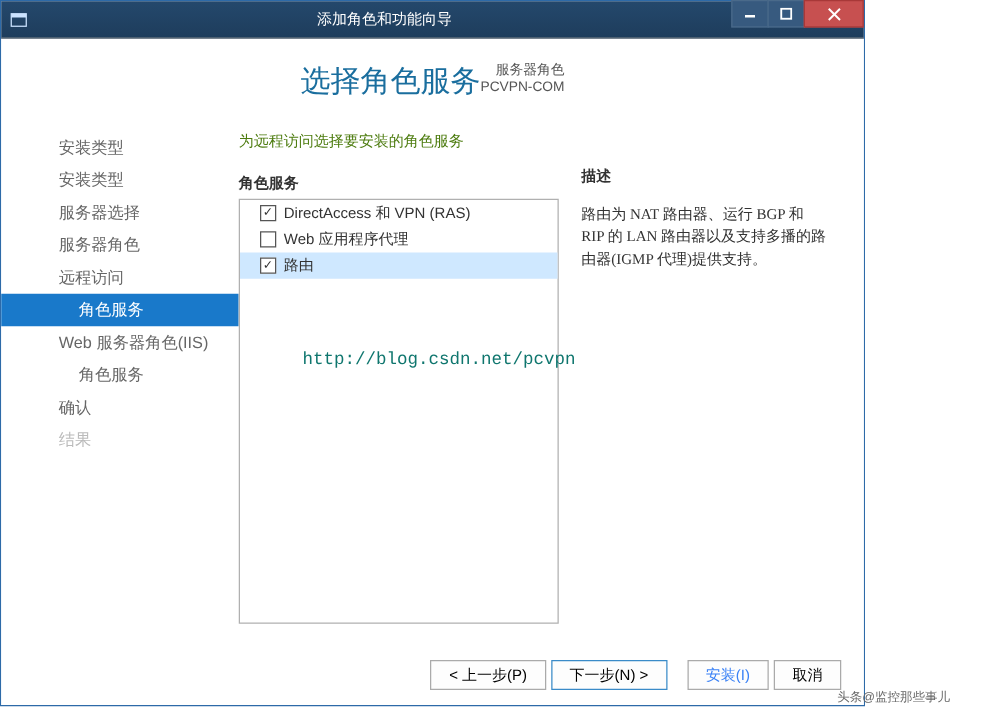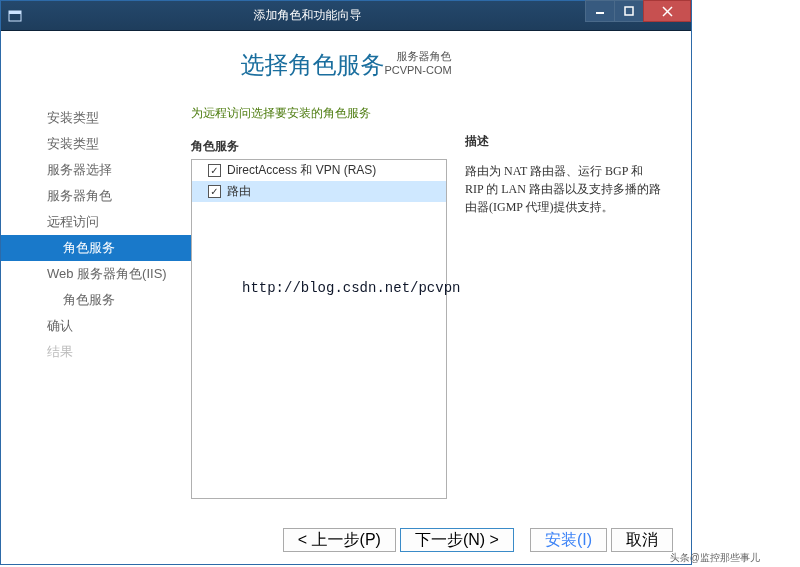--- a/index.html
+++ b/index.html
@@ -25,23 +25,23 @@
 .body-area { flex: 1; display: flex; gap: 18px; }
 .roles-col { flex: 1; }
 .instruction { font-size: 12px; color: #4d7c0f; margin: 8px 0 16px 0; }
 .section-label { font-size: 12px; color: #333; font-weight: 600; margin-bottom: 4px; }
 .roles-box { border: 1px solid #b0b0b0; height: 340px; background: #fff; position: relative; }
 .role-item { display: flex; align-items: center; gap: 6px; padding: 2px 16px; font-size: 12px; color: #333; }
 .role-item.selected { background: #cfe8ff; }
 .cb { width: 13px; height: 13px; border: 1px solid #555; display: inline-flex; align-items: center; justify-content: center; font-size: 10px; line-height: 1; background: #fff; }
 .desc-col { width: 198px; }
 .desc-text { font-size: 12px; color: #333; line-height: 1.5; font-family: Liberation Serif, serif; }
-.watermark { position: absolute; top: 120px; left: 50px; color: #0f172a; font-size: 14px; font-family: "Courier New", monospace; pointer-events: none; }
+.watermark { position: absolute; top: 120px; left: 50px; color: #0f766e; font-size: 14px; font-family: "Courier New", monospace; pointer-events: none; }
 .footer-area { height: 48px; display: flex; align-items: center; justify-content: flex-end; padding: 0 18px; gap: 4px; }
-.btn { height: 24px; padding: 0 14px; font-size: 16px; border: 1px solid #aaa; background: #fdfdfd; cursor: pointer; display: inline-flex; align-items: center; gap: 2px; }
+.btn { height: 24px; padding: 0 14px; font-size: 12px; border: 1px solid #aaa; background: #fdfdfd; cursor: pointer; display: inline-flex; align-items: center; gap: 2px; }
 .btn.primary { border-color: #3a8bc8; }
 .btn:disabled { color: #3b82f6; cursor: default; }
 .bottom-annotation { position: absolute; bottom: 2px; right: 40px; font-size: 10px; color: #666; z-index: 10; }
 </style>
 </head>
 <body>
 
 <div class="window">
   <div class="titlebar">
     <div class="titlebar-icon">
@@ -96,20 +96,24 @@
 
       <div class="body-area">
         <div class="roles-col">
           <div class="instruction">为远程访问选择要安装的角色服务</div>
           <div class="section-label">角色服务</div>
           <div class="roles-box">
             <div class="role-item">
               <span class="cb">✓</span>
               <span>DirectAccess 和 VPN (RAS)</span>
             </div>
+            <div class="role-item">
+              <span class="cb"></span>
+              <span>Web 应用程序代理</span>
+            </div>
             <div class="role-item selected">
               <span class="cb">✓</span>
               <span>路由</span>
             </div>
             <div class="watermark">http://blog.csdn.net/pcvpn</div>
           </div>
         </div>
         <div class="desc-col">
           <div style="height:36px"></div>
           <div class="section-label">描述</div>

